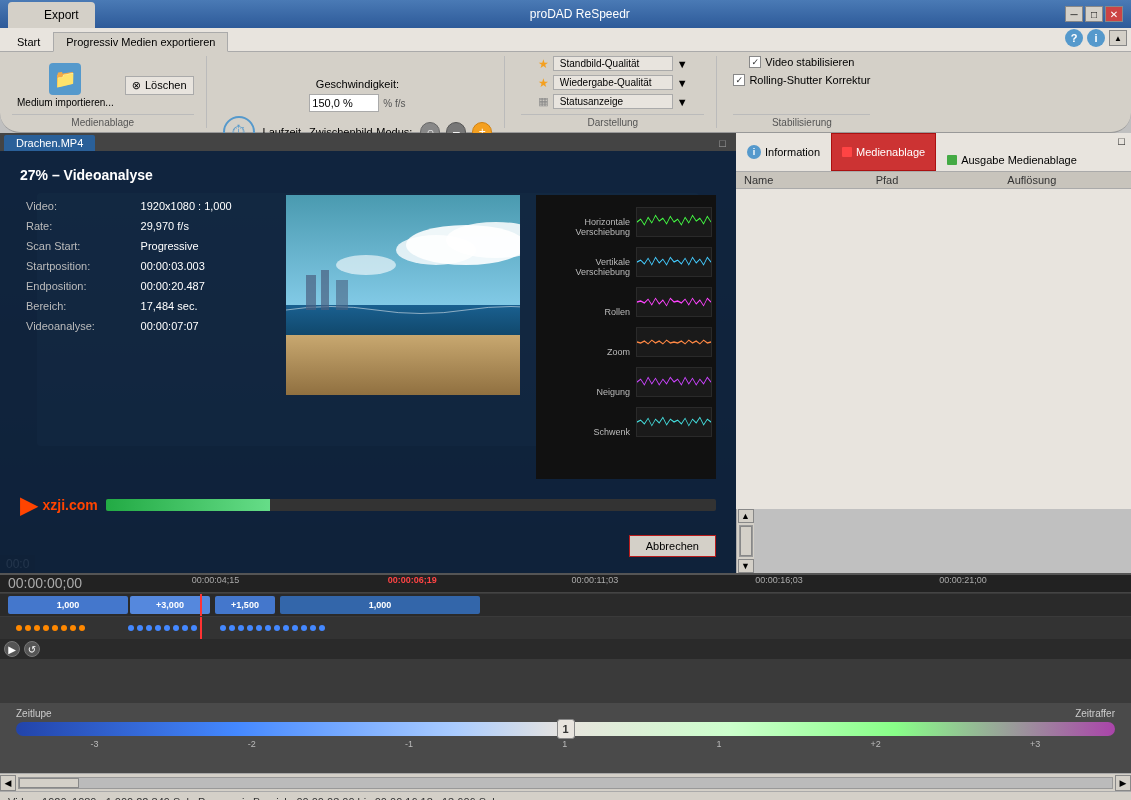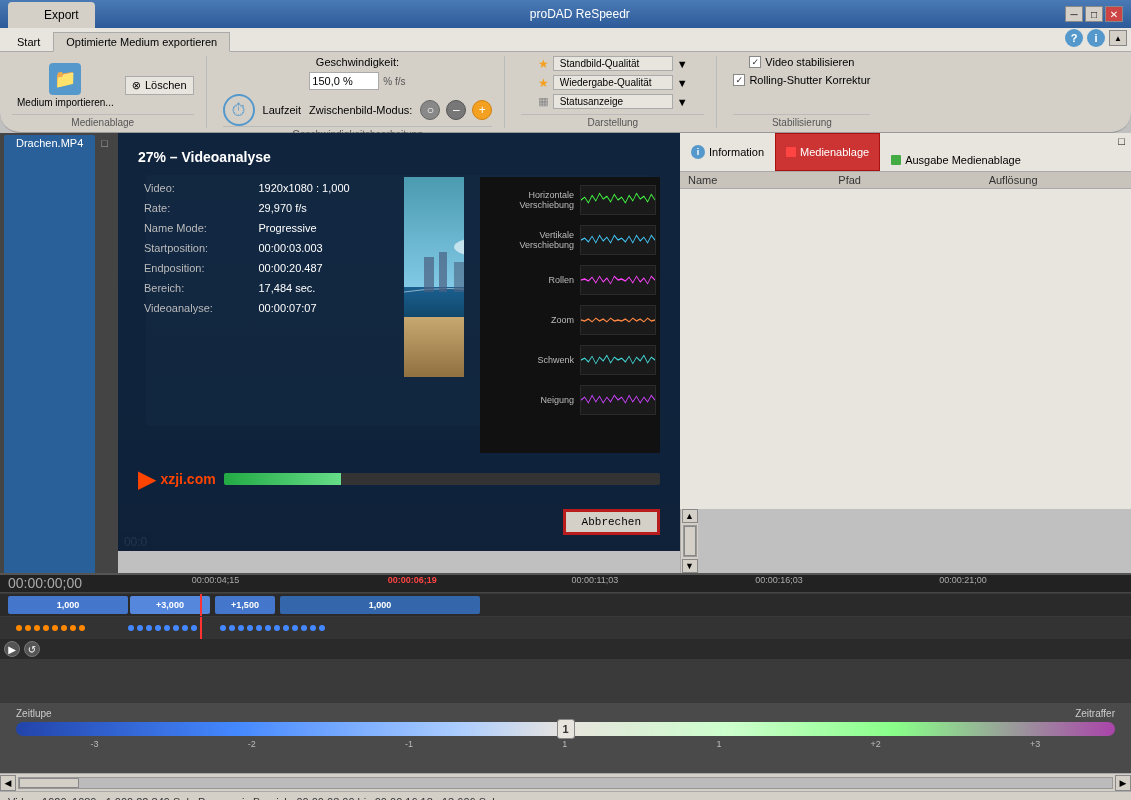--- a/index.html
+++ b/index.html
@@ -38,21 +38,21 @@
     .stabilisierung-items { display: flex; flex-direction: column; gap: 2px; }
     .checkbox-row { display: flex; align-items: center; gap: 4px; }
     .cb { width: 12px; height: 12px; border: 1px solid #888; background: white; display: flex; align-items: center; justify-content: center; font-size: 9px; color: #333; }
     .help-icons { display: flex; gap: 4px; margin-left: auto; padding: 4px; }
     .help-btn { width: 18px; height: 18px; border-radius: 50%; background: #5599cc; color: white; display: flex; align-items: center; justify-content: center; font-size: 11px; font-weight: bold; cursor: pointer; }
     .video-tab-bar { display: flex; background: #444; padding: 2px 4px 0; }
     .video-tab { padding: 2px 12px; background: #2a6099; color: white; font-size: 11px; border-radius: 2px 2px 0 0; cursor: pointer; }
     .video-content { position: relative; background: #111; height: calc(100% - 22px); }
     .progress-track { flex: 1; height: 12px; background: #333; border-radius: 2px; overflow: hidden; }
     .progress-fill { height: 100%; background: linear-gradient(to right, #22aa44, #44cc66); width: 27%; }
-    .abbrechen-btn { padding: 4px 16px; background: #d4d0c8; border: 3px solid #b91c1c; cursor: pointer; font-size: 11px; align-self: flex-end; margin-top: auto; font-family: Liberation Mono, monospace; }
+    .abbrechen-btn { padding: 4px 16px; background: #d4d0c8; border: 1px solid #b91c1c; cursor: pointer; font-size: 11px; align-self: flex-end; margin-top: auto; }
     .right-tabs { display: flex; background: #e8e4de; border-bottom: 1px solid #aaa; }
     .right-tab { padding: 4px 10px; font-size: 11px; cursor: pointer; border: 1px solid transparent; display: flex; align-items: center; gap: 4px; }
     .right-tab.active { background: #d4d0c8; border-color: #aaa; border-bottom-color: #d4d0c8; }
     .right-tab .tab-icon { width: 12px; height: 12px; border-radius: 50%; }
     .right-tab .tab-icon.info { background: #5599cc; color: white; font-size: 9px; display: flex; align-items: center; justify-content: center; font-weight: bold; }
     .right-table-header { display: flex; background: #c8c4bc; border-bottom: 1px solid #aaa; }
     .right-table-header div { flex: 1; padding: 2px 8px; font-size: 11px; color: #333; }
     .right-content { flex: 1; background: #e8e4de; }
 
     
@@ -71,32 +71,32 @@
     .status-bar { background: #d4d0c8; border-top: 1px solid #aaa; height: 20px; display: flex; align-items: center; padding: 0 8px; gap: 8px; }
     .status-text { font-size: 11px; color: #333; }
 
     
     .bottom-scrollbar { display: flex; align-items: center; background: #d4d0c8; height: 18px; border-top: 1px solid #aaa; }
     .h-scroll-arrow { width: 16px; height: 16px; background: #d4d0c8; border: 1px solid #888; display: flex; align-items: center; justify-content: center; font-size: 9px; cursor: pointer; }
     .h-scroll-track { flex: 1; height: 12px; background: #bbb; margin: 0 2px; border: 1px solid #999; }
     .h-scroll-thumb { width: 60px; height: 10px; background: #d4d0c8; border: 1px solid #888; display: inline-block; }
 
     .panel-row { display: flex; height: 100%; }
-    .video-side { width: 680px; display: flex; flex-direction: row; }
+    .video-side { width: 736px; display: flex; flex-direction: column; }
     .right-side { flex: 1; display: flex; flex-direction: column; }
 
     .analysis-panel { background: rgba(15,35,60,0.92); position: absolute; top: 0; left: 0; right: 0; bottom: 0; z-index: 10; display: flex; flex-direction: column; padding: 16px 20px; gap: 8px; }
     .analysis-main { display: flex; gap: 16px; flex: 1; }
     .info-section { color: white; font-size: 11px; }
     .info-table { width: 250px; }
     .info-table td { padding: 3px 4px; }
     .info-table td:first-child { color: #bbb; padding-right: 12px; }
     .preview-section { width: 360px; height: 200px; }
     .graphs-section { flex: 1; display: flex; flex-direction: column; gap: 1px; }
-    .graph-item { display: flex; align-items: center; gap: 6px; height: 38px; }
+    .graph-item { display: flex; align-items: flex-end; gap: 6px; height: 38px; }
     .g-label { color: #bbb; font-size: 10px; width: 90px; text-align: right; }
     .g-graph { flex: 1; height: 30px; background: #1a1a1a; border: 1px solid #2a2a2a; position: relative; overflow: hidden; }
 
     .analysis-footer { display: flex; justify-content: flex-end; align-items: center; padding-top: 8px; }
   </style>
 </head>
 <body>
 
 <div class="title-bar">
   <div class="title-bar-tabs">
@@ -106,21 +106,21 @@
   <div class="window-controls">
     <div class="win-btn">─</div>
     <div class="win-btn">□</div>
     <div class="win-btn" style="background:#cc4444;color:white;">✕</div>
   </div>
 </div>
 
 <div class="ribbon">
   <div class="ribbon-tabs">
     <div class="ribbon-tab">Start</div>
-    <div class="ribbon-tab active">Optimierte Medium exportieren</div>
+    <div class="ribbon-tab active">Progressiv Medien exportieren</div>
     <div class="help-icons" style="margin-left:auto;display:flex;gap:4px;align-items:center;">
       <div class="help-btn">?</div>
       <div class="help-btn" style="background:#5599cc;">i</div>
       <div class="win-btn" style="font-size:8px;">▲</div>
     </div>
   </div>
 
   <div class="ribbon-content">
 
     <div class="ribbon-group">
@@ -135,21 +135,21 @@
             <span>Löschen</span>
           </div>
         </div>
       </div>
       <div class="ribbon-group-label">Medienablage</div>
     </div>
 
     <div class="ribbon-group" style="min-width:220px;">
       <div class="ribbon-items" style="flex-direction:column;gap:4px;">
         <div style="display:flex;align-items:center;gap:6px;">
-          <span style="font-size:11px;">Geschwindigkeit:</span>
+          <span style="font-size:11px;margin-top:22px;">Geschwindigkeit:</span>
         </div>
         <div style="display:flex;align-items:center;gap:4px;">
           <input class="speed-input" value="150,0 %" style="">
           <div style="font-size:10px;color:#555;">% f/s</div>
         </div>
         <div style="display:flex;align-items:center;gap:8px;">
           <div class="laufzeit-icon">⏱</div>
           <span style="font-size:11px;">Laufzeit</span>
           <div style="font-size:11px;">Zwischenbild-Modus:</div>
           <div class="zwischen-controls">
@@ -223,21 +223,21 @@
               <tbody>
                   <tr>
                 <td>Video:</td>
                 <td>1920x1080 : 1,000</td>
               </tr>
               <tr>
                 <td>Rate:</td>
                 <td>29,970 f/s</td>
               </tr>
               <tr>
-                <td>Name Mode:</td>
+                <td>Scan Start:</td>
                 <td>Progressive</td>
               </tr>
               <tr>
                 <td>Startposition:</td>
                 <td>00:00:03.003</td>
               </tr>
               <tr>
                 <td>Endposition:</td>
                 <td>00:00:20.487</td>
               </tr>
@@ -321,32 +321,32 @@
             </div>
             <div class="graph-item">
               <span class="g-label" style="color:#bbb;font-size:9px;width:90px;text-align:right;">Zoom</span>
               <div class="g-graph">
                 <svg width="100%" height="100%" viewBox="0 0 200 30" preserveAspectRatio="none">
                   <polyline points="0,15 10,16 20,14 30,17 40,13 50,16 60,14 70,17 80,13 90,16 100,15 110,16 120,14 130,17 140,13 150,16 160,14 170,17 180,13 190,16 200,15" fill="none" stroke="#ff8844" stroke-width="1.5"></polyline>
                 </svg>
               </div>
             </div>
             <div class="graph-item">
+              <span class="g-label" style="color:#bbb;font-size:9px;width:90px;text-align:right;">Neigung</span>
+              <div class="g-graph">
+                <svg width="100%" height="100%" viewBox="0 0 200 30" preserveAspectRatio="none">
+                  <polyline points="0,15 10,12 20,18 30,10 40,17 50,11 60,18 70,12 80,17 90,10 100,15 110,12 120,18 130,10 140,17 150,11 160,18 170,12 180,17 190,10 200,15" fill="none" stroke="#cc44ff" stroke-width="1.5"></polyline>
+                </svg>
+              </div>
+            </div>
+            <div class="graph-item">
               <span class="g-label" style="color:#bbb;font-size:9px;width:90px;text-align:right;">Schwenk</span>
               <div class="g-graph">
                 <svg width="100%" height="100%" viewBox="0 0 200 30" preserveAspectRatio="none">
                   <polyline points="0,15 10,13 20,17 30,11 40,19 50,12 60,16 70,10 80,18 90,12 100,15 110,13 120,17 130,11 140,19 150,12 160,16 170,10 180,18 190,12 200,15" fill="none" stroke="#44dddd" stroke-width="1.5"></polyline>
-                </svg>
-              </div>
-            </div>
-            <div class="graph-item">
-              <span class="g-label" style="color:#bbb;font-size:9px;width:90px;text-align:right;">Neigung</span>
-              <div class="g-graph">
-                <svg width="100%" height="100%" viewBox="0 0 200 30" preserveAspectRatio="none">
-                  <polyline points="0,15 10,12 20,18 30,10 40,17 50,11 60,18 70,12 80,17 90,10 100,15 110,12 120,18 130,10 140,17 150,11 160,18 170,12 180,17 190,10 200,15" fill="none" stroke="#cc44ff" stroke-width="1.5"></polyline>
                 </svg>
               </div>
             </div>
           </div>
         </div>
 
         <div style="display:flex;align-items:center;gap:8px;margin-top:4px;">
           <div style="display:flex;align-items:center;gap:4px;">
             <div style="color:#ff4400;font-size:24px;">▶</div>
             <span style="color:#ff4400;font-size:14px;font-weight:bold;">xzji.com</span>

